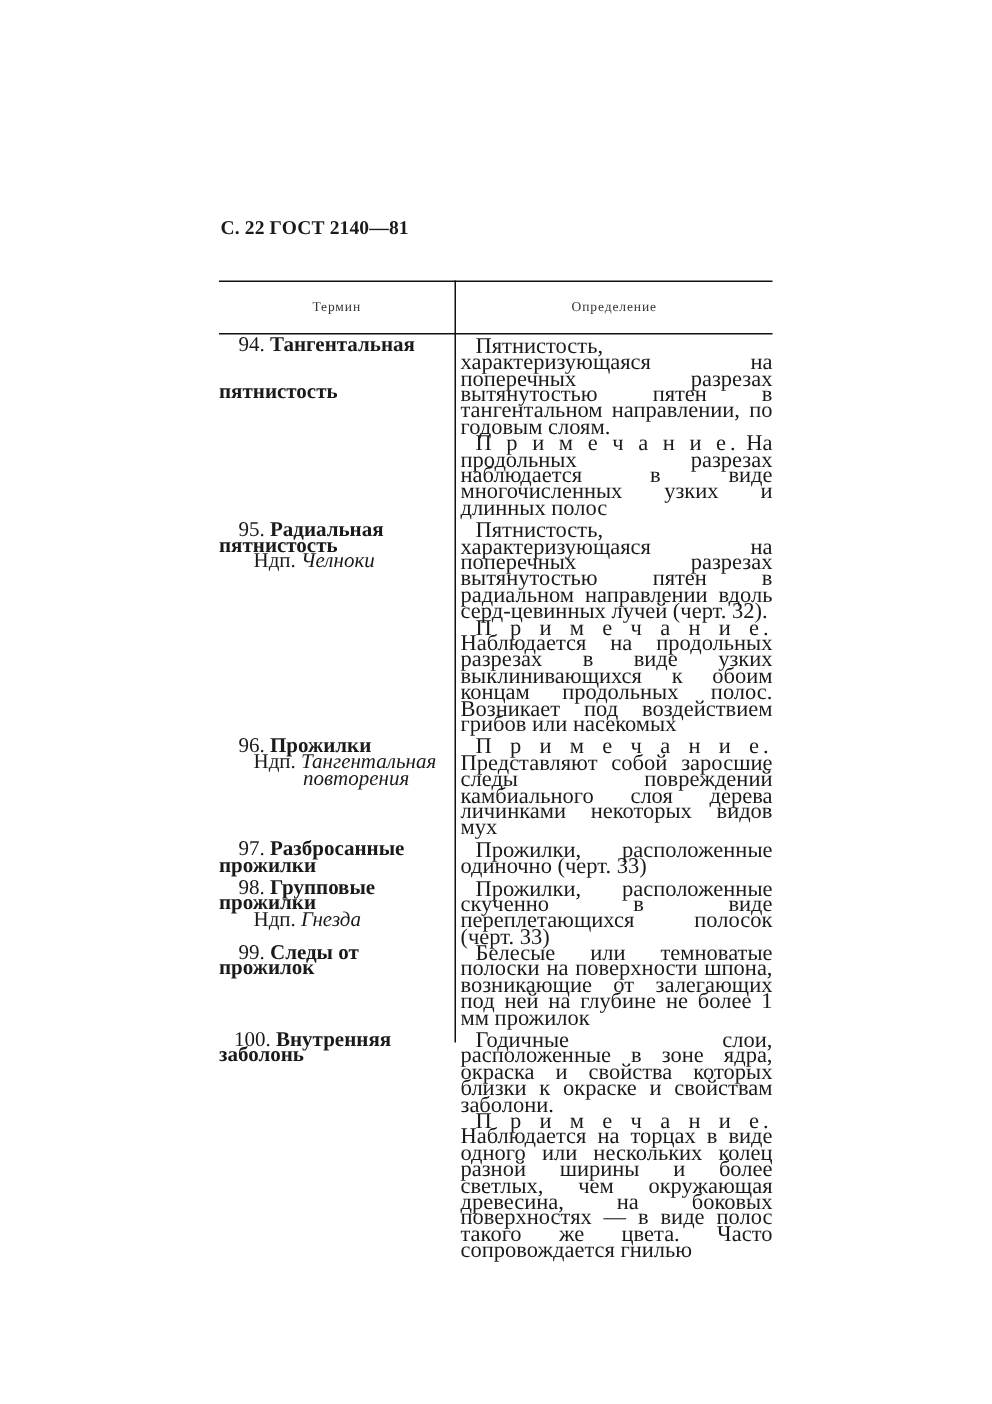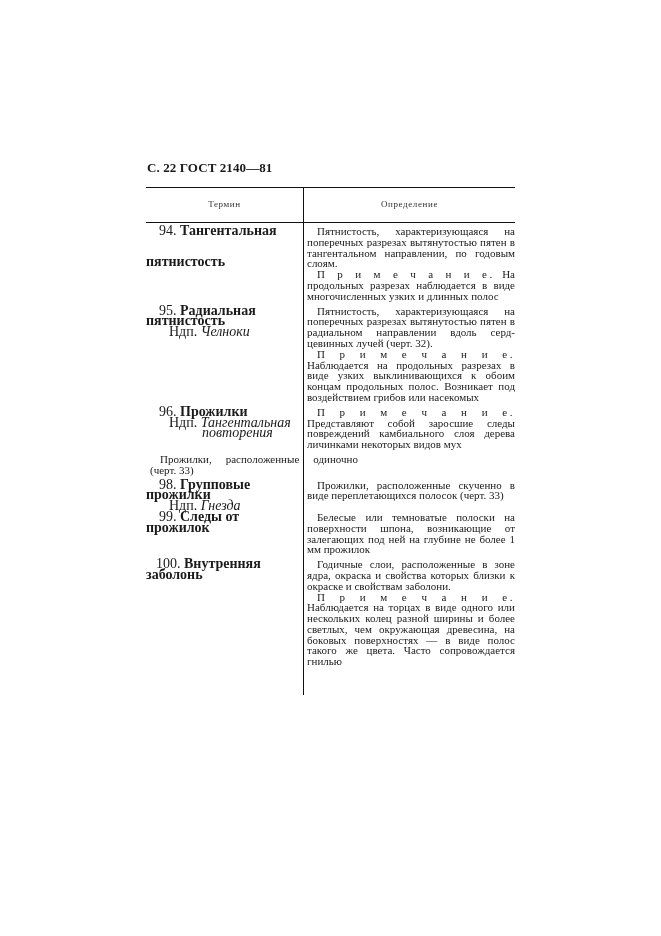--- a/index.html
+++ b/index.html
@@ -11,21 +11,21 @@
       width: 661px;
       height: 936px;
       position: relative;
       overflow: hidden;
       font-family: "Liberation Serif", "DejaVu Serif", serif;
       color: #1a1a1a;
     }
     .page-header {
       position: absolute;
       left: 147px;
-      top: 160px;
+      top: 144px;
       font-size: 13px;
       font-weight: bold;
       letter-spacing: 0.1px;
     }
     .table {
       position: absolute;
       left: 146px;
       top: 187px;
       width: 369px;
     }
@@ -106,21 +106,21 @@
     }
     .term .ndp-cont {
       display: block;
       padding-left: 56px;
       font-style: italic;
     }
     .def {
       width: 212px;
       box-sizing: border-box;
       padding-left: 4px;
-      font-size: 11px;
+      font-size: 15px;
       line-height: 10.8px;
       text-align: justify;
     }
     .def p {
       margin: 0;
       text-indent: 10px;
     }
     .note {
       margin: 4px 0 0 18px;
       text-align: justify;
@@ -179,20 +179,24 @@
         <span class="ndp"><span>Ндп.</span> <i>Тангентальная</i></span>
         <span class="ndp-cont">повторения</span>
       </div>
       <div class="def">
         <p class="note"><span class="spaced">П р и м е ч а н и е.</span> <span>Представляют собой заросшие следы повреждений камбиального слоя дерева личинками некоторых видов мух</span></p>
       </div>
     </div>
     <div class="gap"></div>
 
     <div class="row">
+      <div class="term">
+        <span class="num">97.</span>
+        <b>Разбросанные прожилки</b>
+      </div>
       <div class="def">
         <p>Прожилки, расположенные одиночно (черт. 33)</p>
       </div>
     </div>
     <div class="gap"></div>
 
     <div class="row">
       <div class="term">
         <span class="num">98.</span>
         <b>Групповые прожилки</b>

